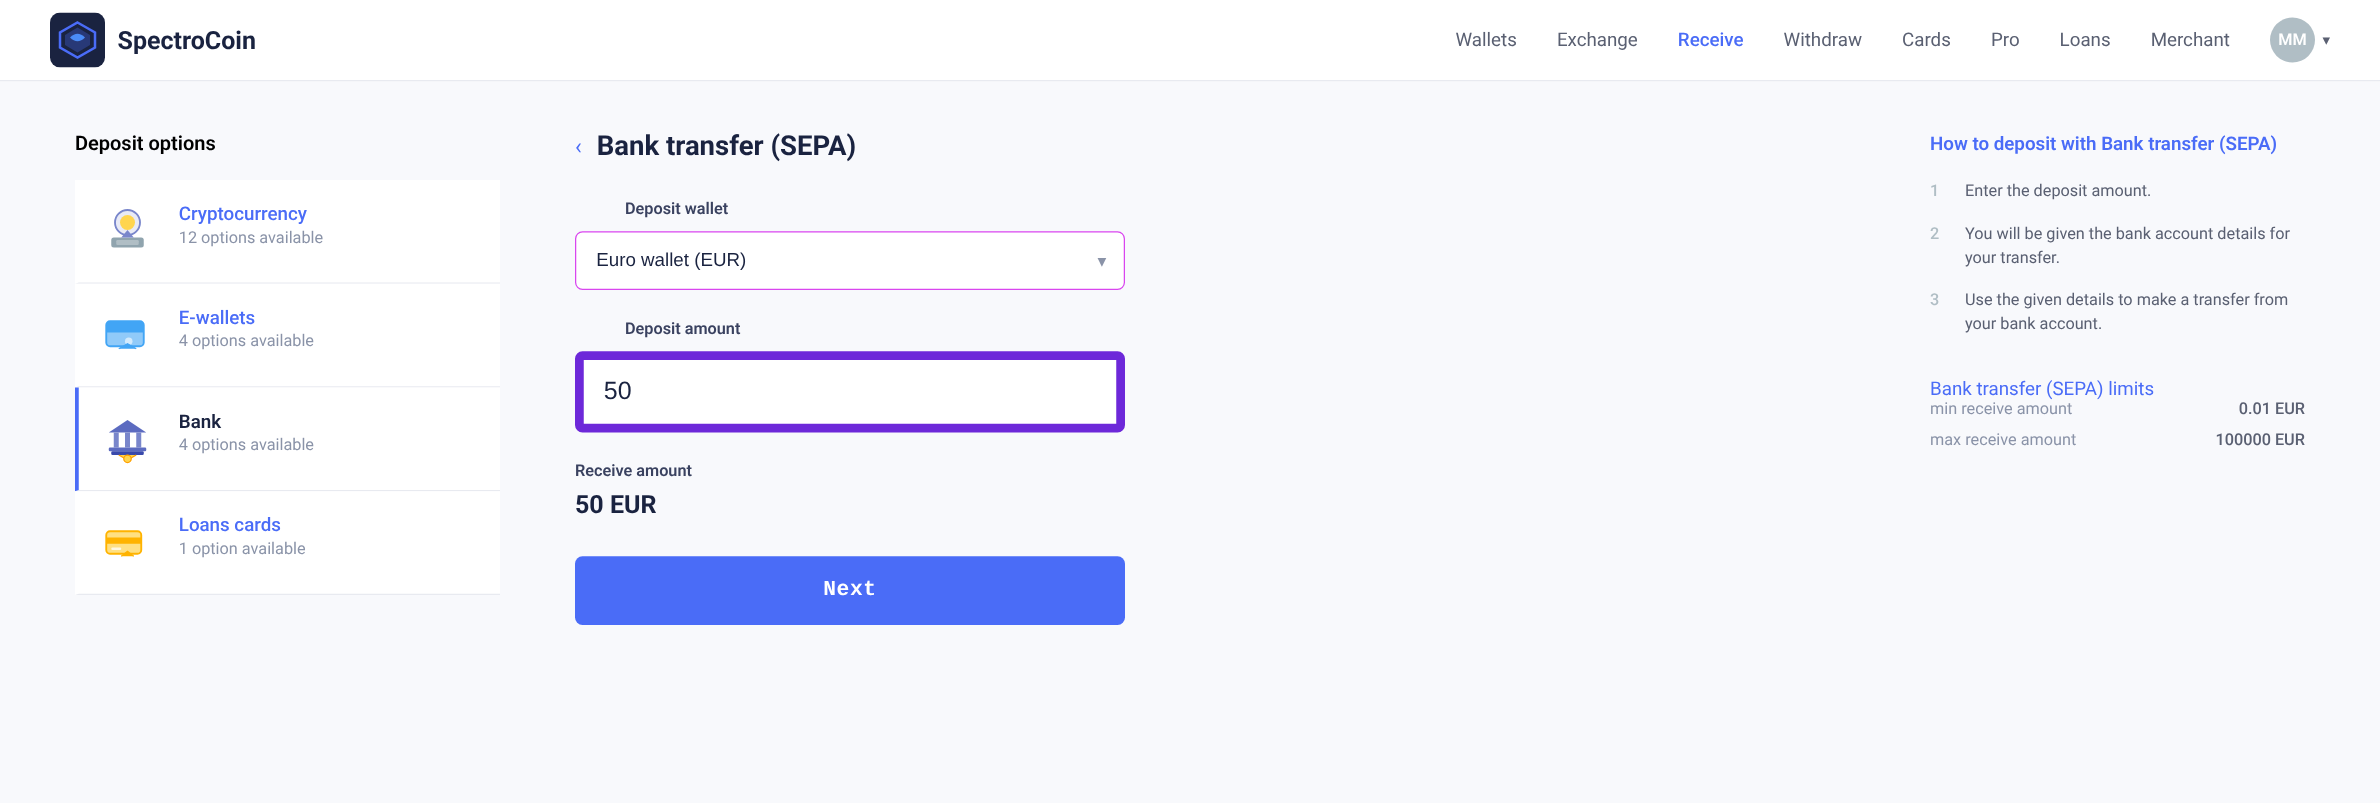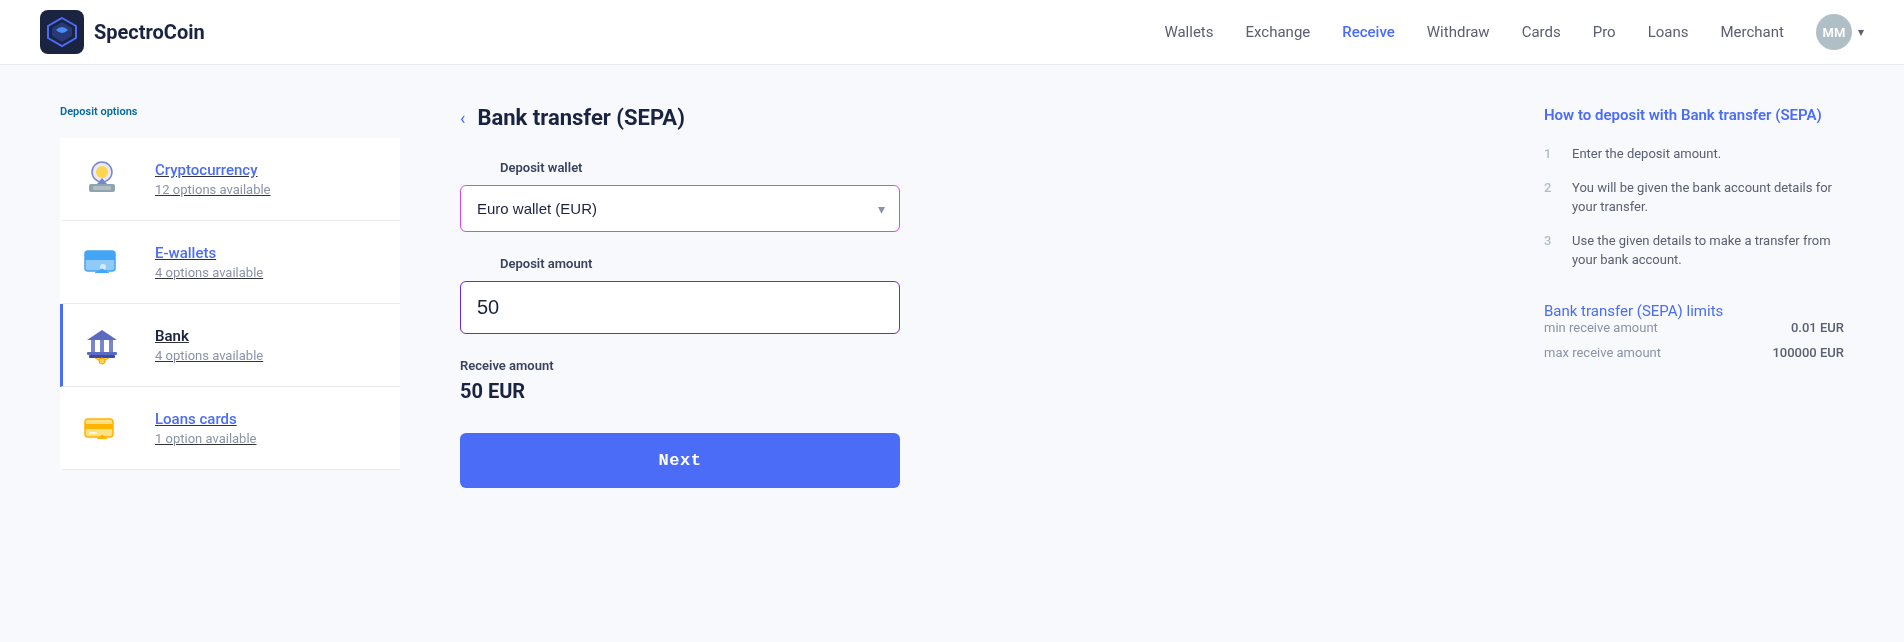--- a/index.html
+++ b/index.html
@@ -77,35 +77,34 @@
       gap: 0;
       max-width: 1904px;
     }
 
     
     .left-panel {
       width: 340px;
       flex-shrink: 0;
     }
     .deposit-options-title {
-      font-size: 11px;
-      font-weight: 600;
-      color: #0369a1;
+      font-size: 16px;
+      font-weight: 600;
+      color: #000000;
       margin-bottom: 20px;
     }
     .option-item {
       display: flex;
-      align-items: center;
-      gap: 30px;
+      align-items: flex-start;
+      gap: 18px;
       padding: 18px 16px;
       border-bottom: 1px solid #e8eaf0;
       cursor: pointer;
       background: #fff;
       transition: background 0.15s;
-      text-decoration: underline;
     }
     .option-item:first-of-type {
       border-top: 1px solid #e8eaf0;
     }
     .option-item.active {
       background: #fff;
       border-left: 3px solid #4a6cf7;
     }
     .option-item:not(.active) {
       border-left: 3px solid transparent;
@@ -192,21 +191,21 @@
       color: #8a93a8;
       pointer-events: none;
       font-size: 14px;
     }
     .amount-input {
       width: 100%;
       max-width: 440px;
       padding: 14px 16px;
       font-size: 20px;
       color: #1a2340;
-      border: 1px solid #6d28d9;
+      border: 7px solid #6d28d9;
       border-radius: 6px;
       outline: none;
       background: #fff;
     }
     .receive-amount-label {
       font-size: 13px;
       font-weight: 600;
       color: #3a4260;
       margin-bottom: 6px;
       display: block;

